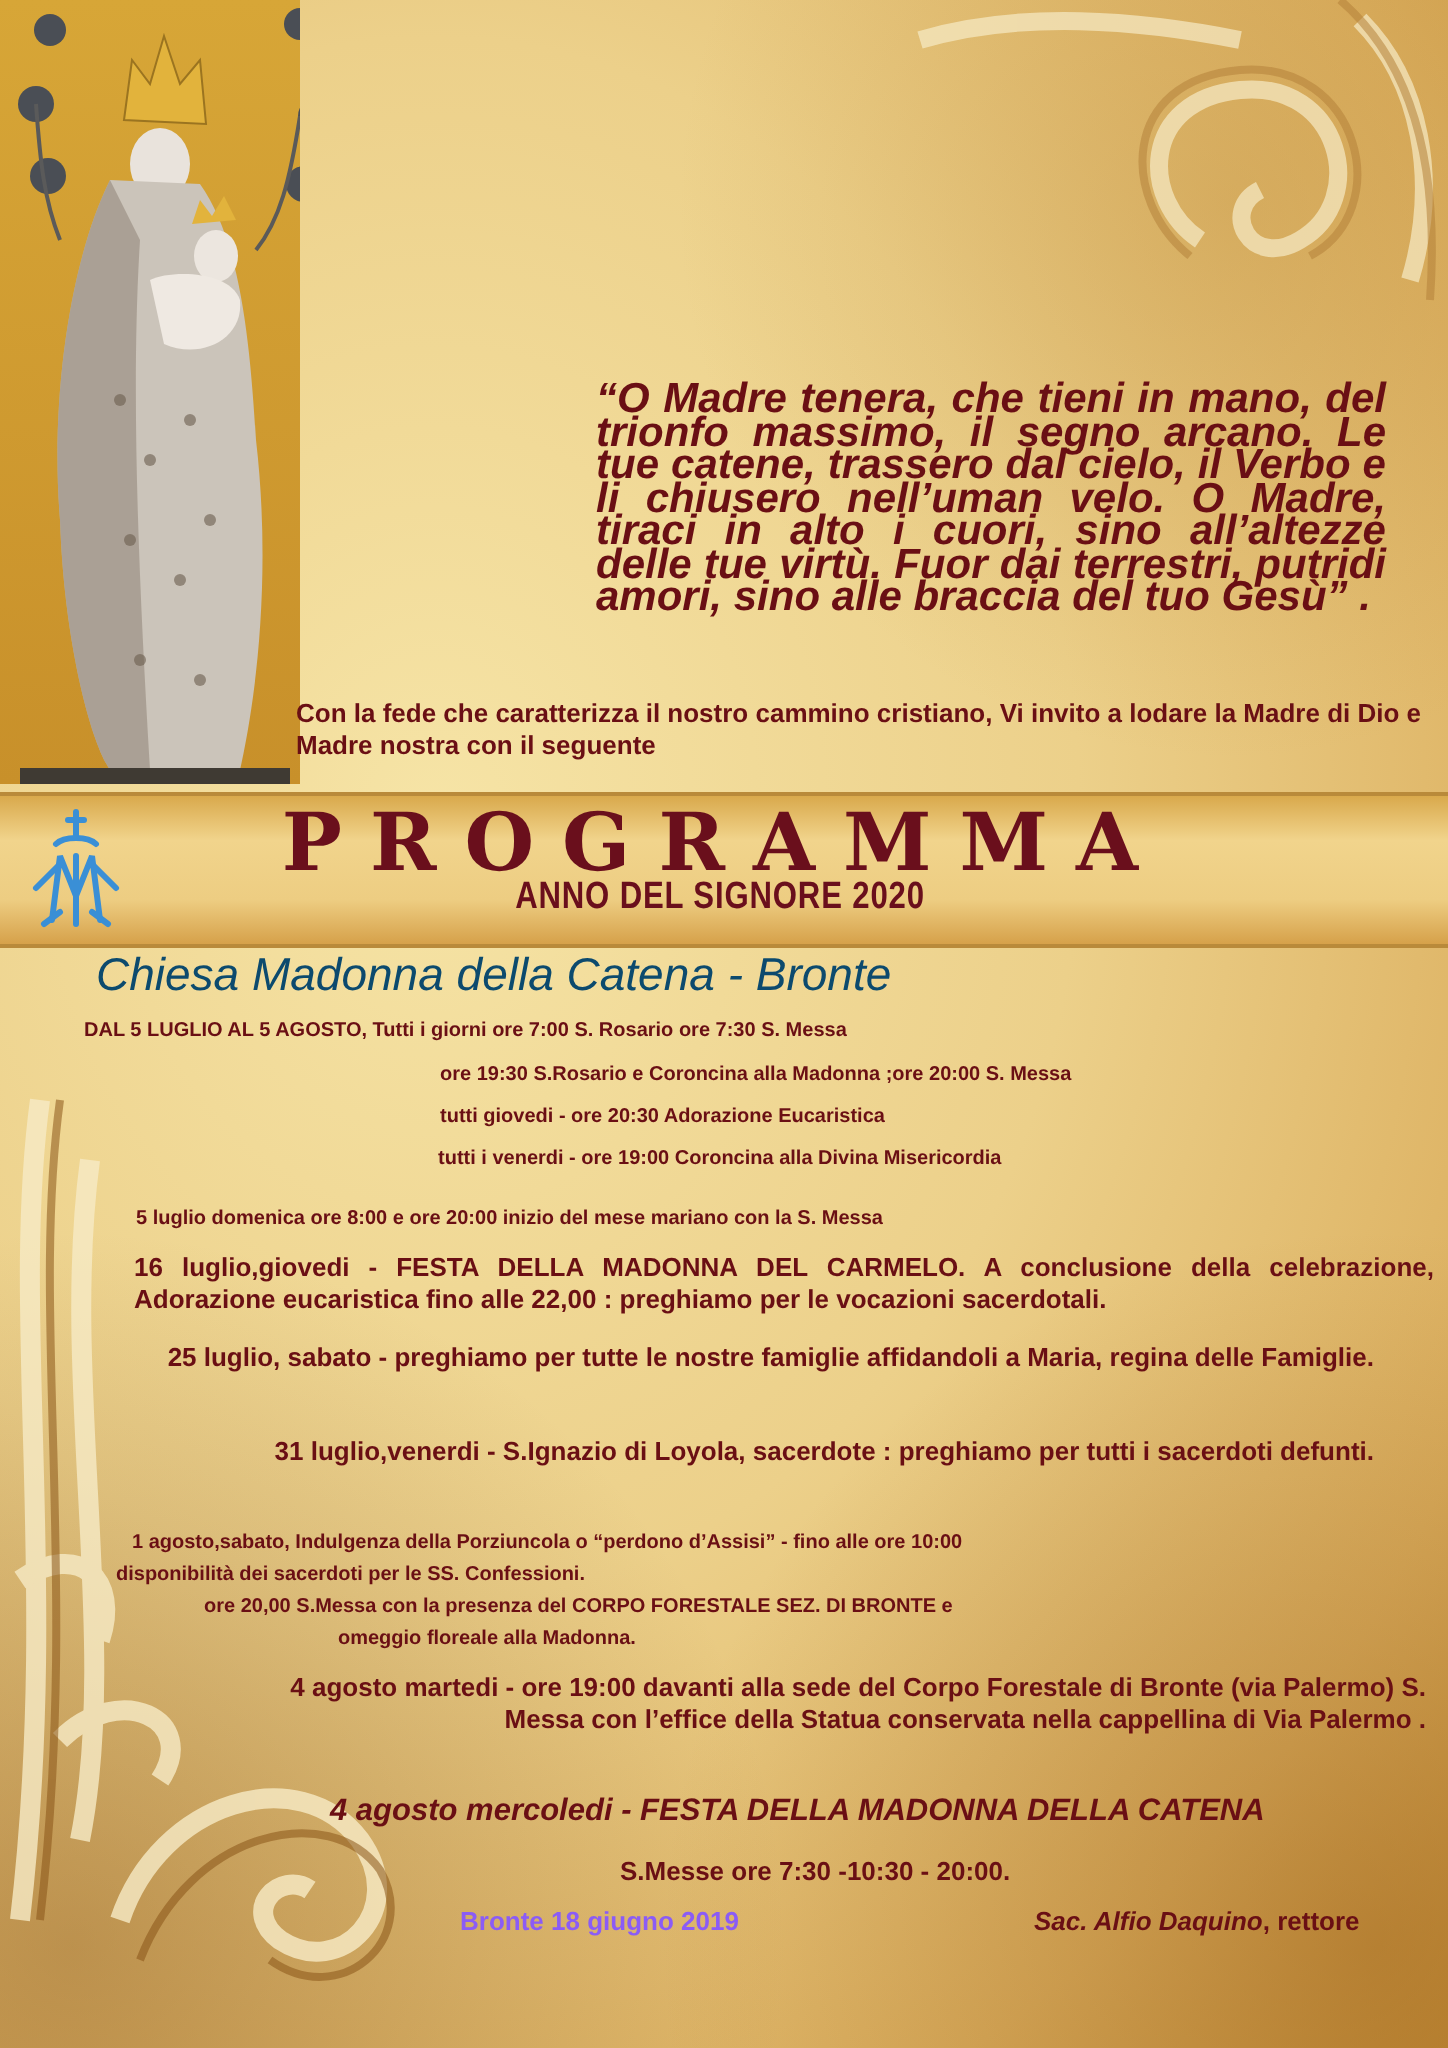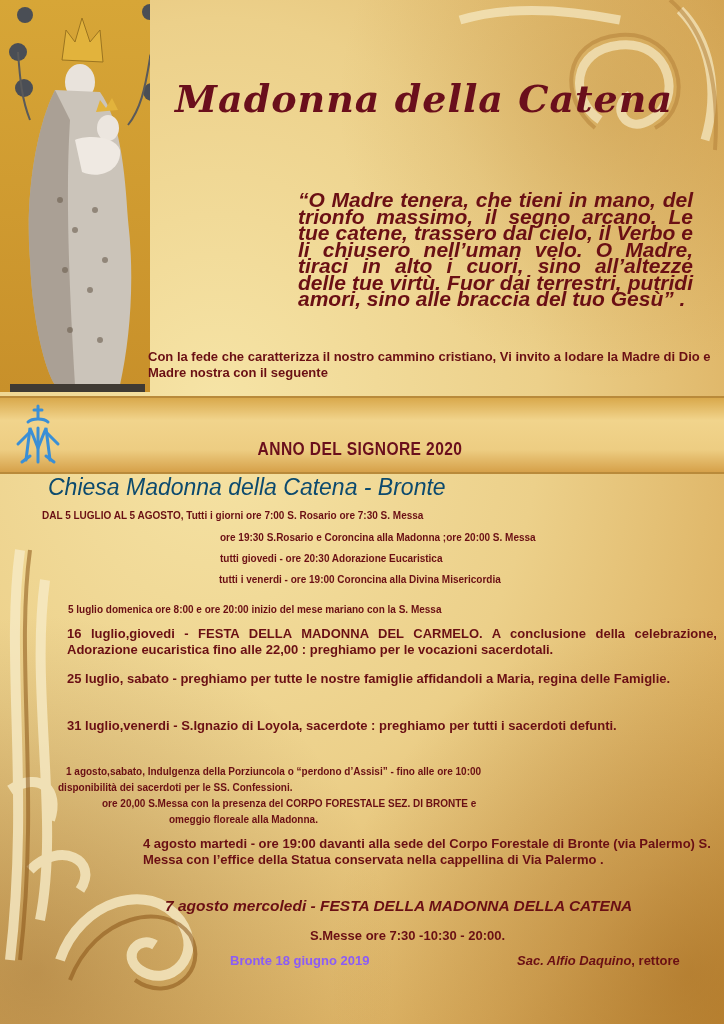--- a/index.html
+++ b/index.html
@@ -54,21 +54,21 @@
   .anno {
     position:absolute; left:150px; top:40px; width:420px; text-align:center;
     font-family:"Liberation Sans", sans-serif; font-weight:bold; font-size:19px;
     color:#6a0f1c; transform:scaleX(0.82); letter-spacing:0.5px;
   }
   .chiesa {
     position:absolute; left:0; top:474px; width:724px; 
     font-style:italic; font-size:23px; color:#0c4a6e;padding-left:48px;
   }
   .prog { position:absolute; font-weight:bold; font-size:10px; line-height:15px; color:#6a0f14; white-space:nowrap; }
-  .block { position:absolute; font-weight:bold; font-size:13px; line-height:15.5px; color:#6a0f14; }
+  .block { position:absolute; font-weight:bold; font-size:13px; line-height:15.5px; color:#6a0f14;text-align:right; }
   .feast {
     position:absolute; left:165px; top:897px; font-style:italic; font-weight:bold;
     font-size:15.5px; color:#6a0f14; white-space:nowrap;
   }
   .messe { position:absolute; left:310px; top:928px; font-weight:bold; font-size:13px; color:#6a0f14; }
   .foot-left { position:absolute; left:230px; top:953px; font-weight:bold; font-size:13px; color:#8b5cf6; }
   .foot-right { position:absolute; left:517px; top:953px; font-weight:bold; font-size:13px; color:#6a0f14; white-space:nowrap; }
   .foot-right i { font-style:italic; }
 </style>
 </head>
@@ -133,41 +133,41 @@
         <circle cx="90" cy="290" r="3"></circle>
         <circle cx="105" cy="260" r="3"></circle>
       <circle cx="70" cy="330" r="3"></circle>
         <circle cx="100" cy="340" r="3"></circle>
     </g>
     <rect x="10" y="384" width="135" height="8" fill="#3f3a33"></rect>
   </svg>
 </div>
 
 <div class="title">
-  <div>Madonna della Catena</div>
 </div>
 
 <div class="quote">“O Madre tenera, che tieni in mano, del trionfo massimo, il segno arcano. Le tue catene, trassero dal cielo, il Verbo e li chiusero nell’uman velo. O Madre, tiraci in alto i cuori, sino all’altezze delle tue virtù. Fuor dai terrestri, putridi amori, sino alle braccia del tuo Gesù” .</div>
 
 <div class="intro">Con la fede che caratterizza il nostro cammino cristiano, Vi invito a lodare la Madre di Dio e Madre nostra con il seguente</div>
 
 <div class="banner">
   <svg class="monogram" viewBox="0 0 48 62">
     <g fill="none" stroke="#3a8fd6" stroke-width="3" stroke-linecap="round">
       <line x1="24" y1="2" x2="24" y2="14"></line>
         <line x1="20" y1="6" x2="28" y2="6"></line>
       <path d="M14 18 C18 14 30 14 34 18"></path>
       <path d="M12 56 L16 24 L24 44 L32 24 L36 56"></path>
       <path d="M24 24 L24 58"></path>
       <path d="M4 40 C10 34 14 30 16 28"></path>
         <path d="M44 40 C38 34 34 30 32 28"></path>
       <path d="M8 58 L16 52"></path>
         <path d="M40 58 L32 52"></path>
     </g>
   </svg>
+  <div class="programma">PROGRAMMA</div>
   <div class="anno">ANNO DEL SIGNORE  2020</div>
 </div>
 
 <div class="chiesa">Chiesa Madonna della Catena - Bronte</div>
 
 <div class="prog" style="left:42px;top:508px">DAL 5 LUGLIO AL 5 AGOSTO, Tutti i giorni ore 7:00  S. Rosario ore 7:30  S. Messa</div>
 <div class="prog" style="left:220px;top:530px">ore 19:30 S.Rosario e Coroncina alla Madonna ;ore 20:00 S. Messa</div>
 <div class="prog" style="left:220px;top:551px">tutti  giovedi - ore 20:30  Adorazione Eucaristica</div>
 <div class="prog" style="left:219px;top:572px">tutti i venerdi - ore 19:00 Coroncina alla Divina Misericordia</div>
 
@@ -176,17 +176,17 @@
 <div class="block" style="left:67px;top:671px;width:620px">25 luglio, sabato - preghiamo per tutte le nostre famiglie affidandoli  a Maria, regina delle  Famiglie.</div>
 <div class="block" style="left:67px;top:718px;width:620px">31 luglio,venerdi - S.Ignazio di Loyola, sacerdote : preghiamo per tutti i sacerdoti defunti.</div>
 
 <div class="prog" style="left:66px;top:764px">1 agosto,sabato,  Indulgenza della Porziuncola o “perdono d’Assisi” - fino alle ore  10:00</div>
 <div class="prog" style="left:58px;top:780px">disponibilità dei sacerdoti per le SS. Confessioni.</div>
 <div class="prog" style="left:102px;top:796px">ore 20,00 S.Messa con la presenza del CORPO FORESTALE SEZ. DI BRONTE e</div>
 <div class="prog" style="left:169px;top:812px">omeggio floreale alla Madonna.</div>
 
 <div class="block" style="left:143px;top:836px;width:570px">4 agosto martedi - ore 19:00 davanti alla sede del Corpo Forestale di Bronte (via Palermo) S. Messa con l’effice  della Statua conservata nella cappellina di Via Palermo .</div>
 
-<div class="feast">7 agosto mercoledi - FESTA DELLA MADONNA DELLA CATENA</div>
+<div class="feast">4 agosto mercoledi - FESTA DELLA MADONNA DELLA CATENA</div>
 <div class="messe">S.Messe ore 7:30 -10:30 - 20:00.</div>
 
 <div class="foot-left">Bronte 18 giugno 2019</div>
 <div class="foot-right"><i>Sac. Alfio Daquino</i><span>, rettore</span></div>
 
 </body></html>

